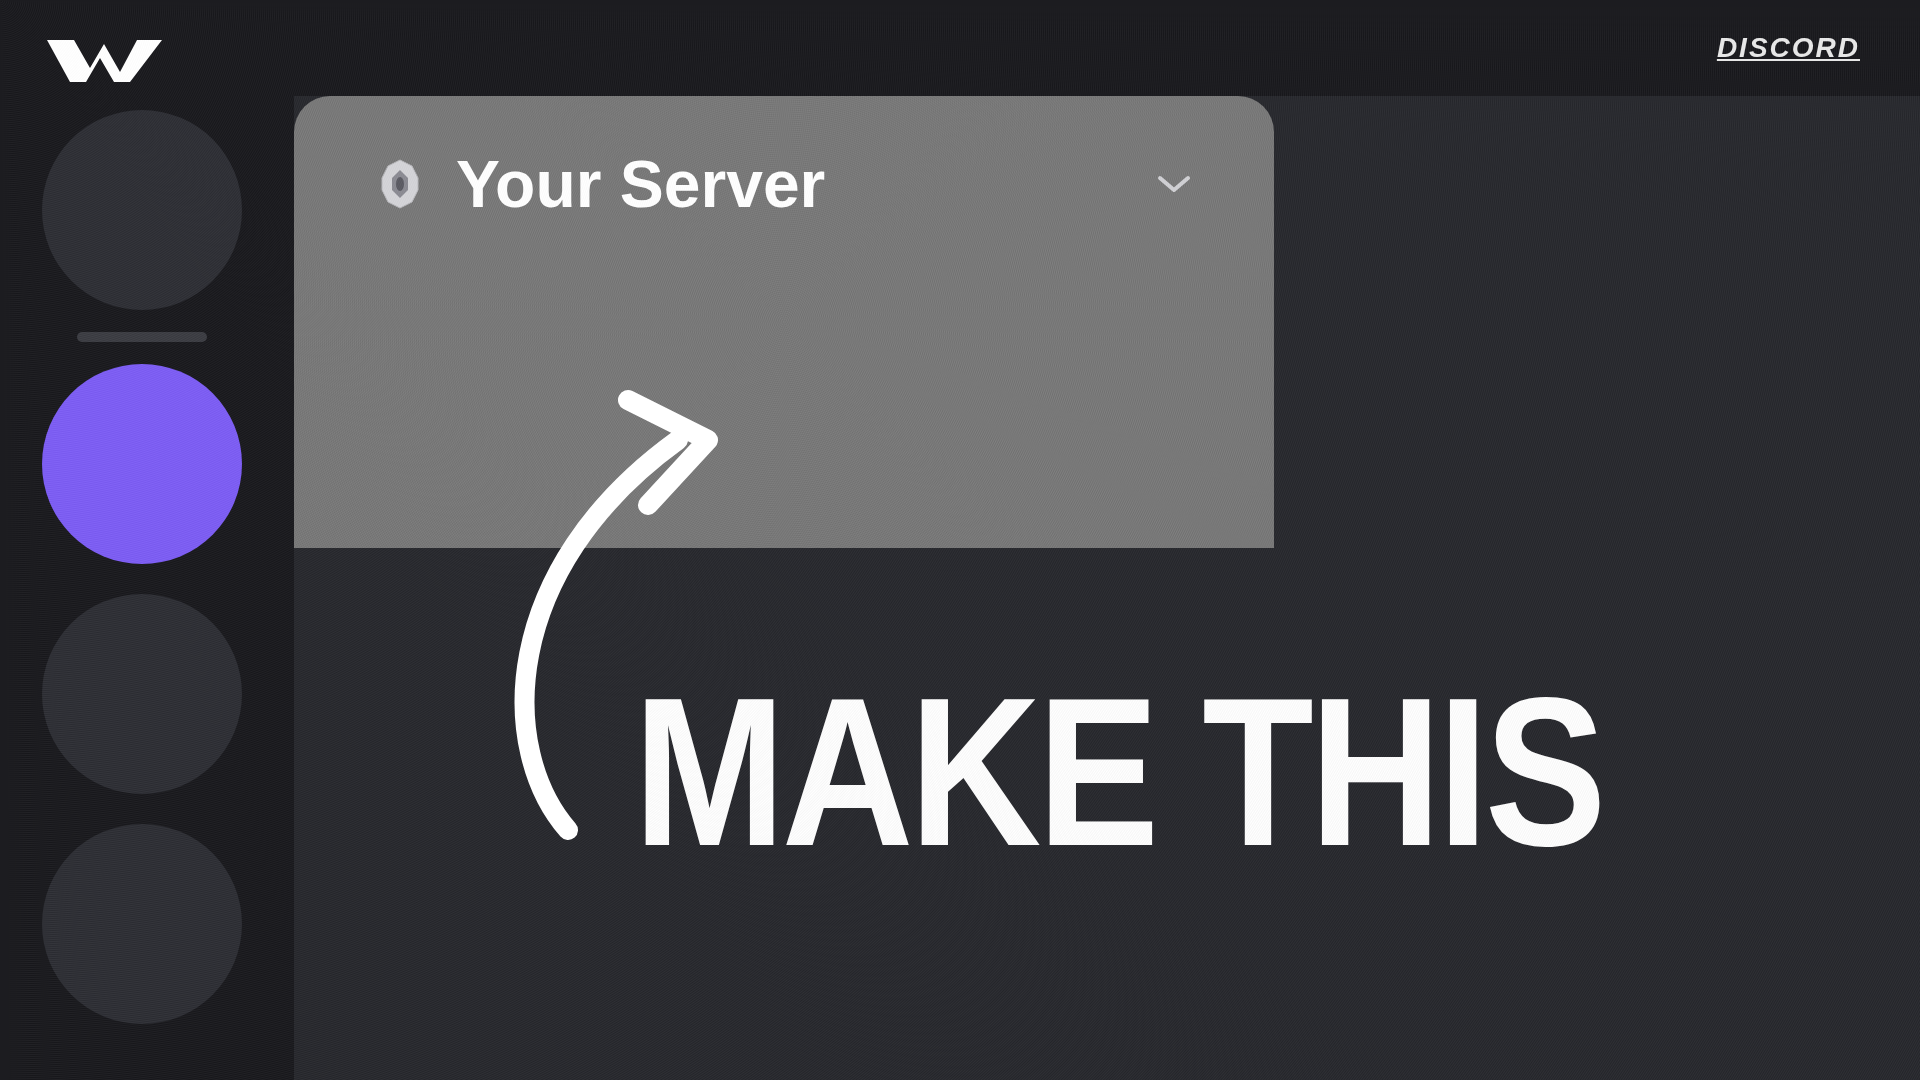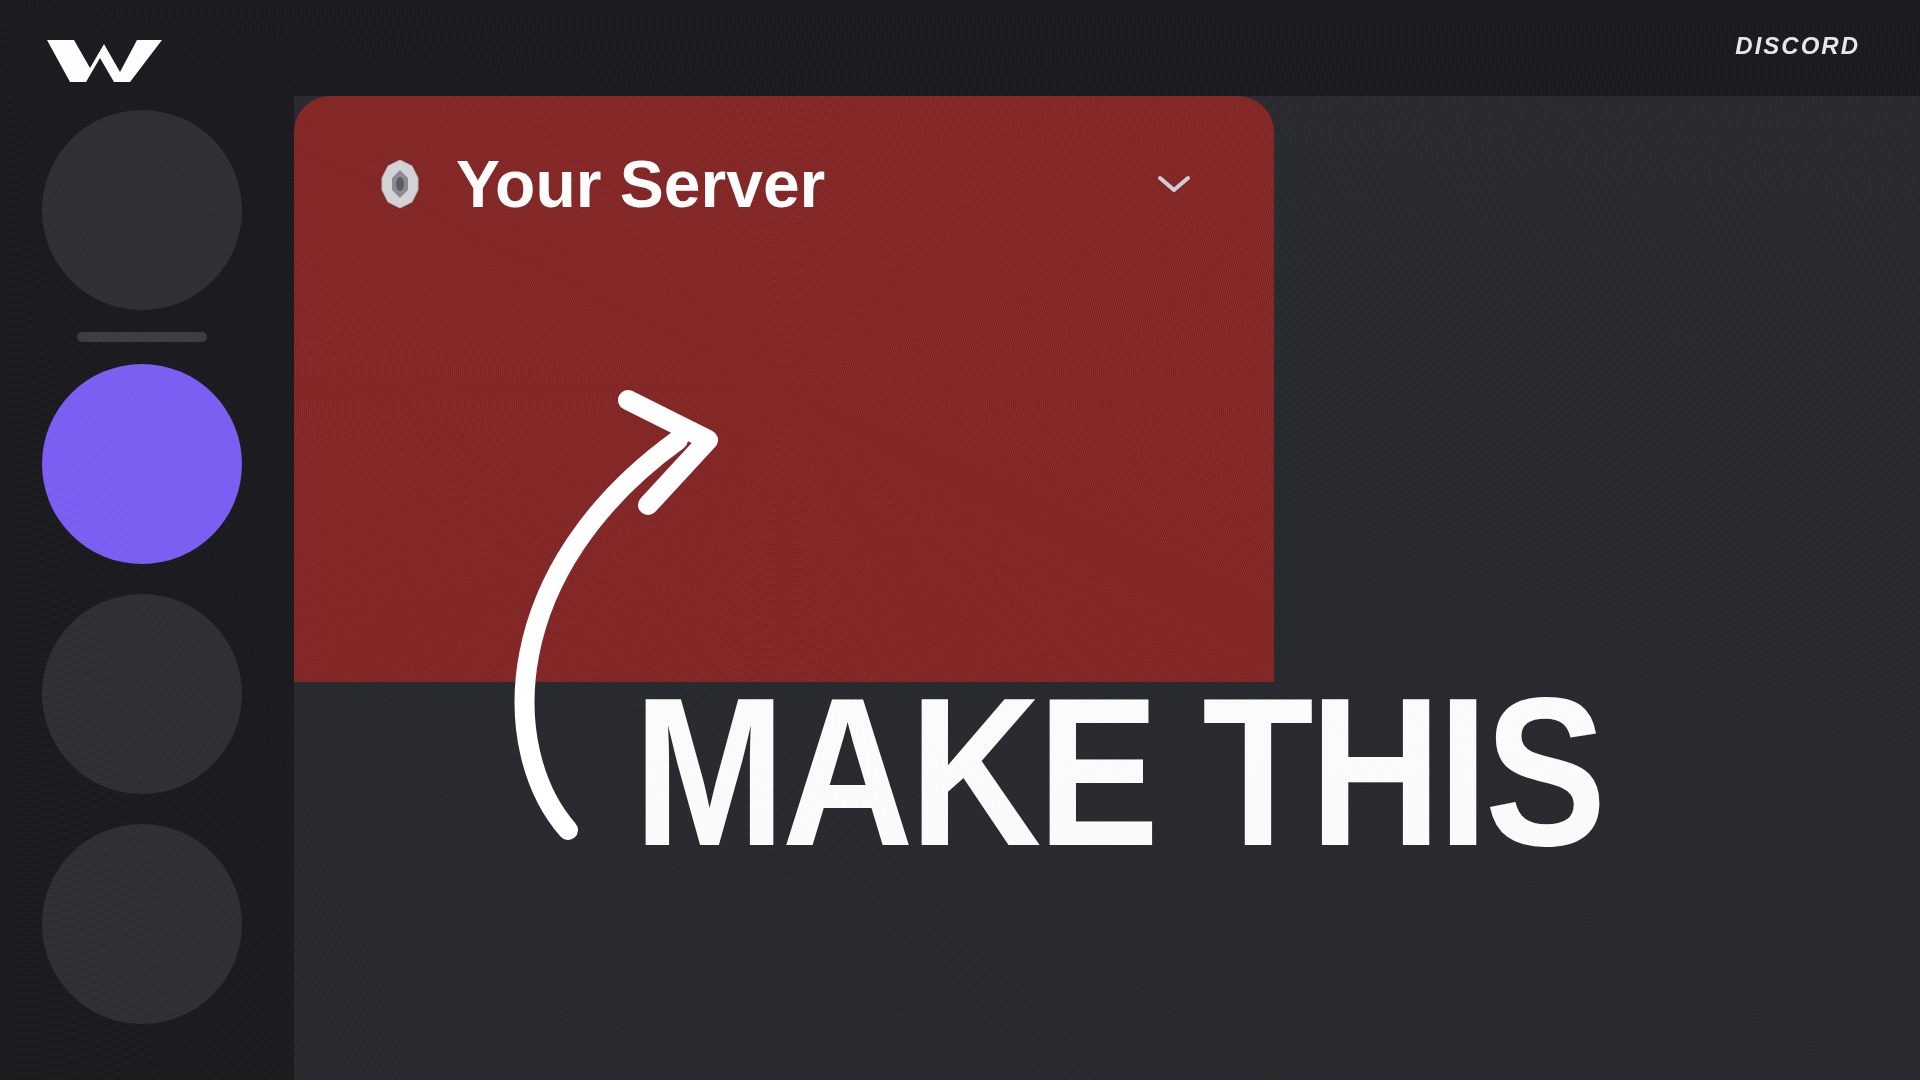--- a/index.html
+++ b/index.html
@@ -34,23 +34,24 @@
       width: 120px;
       height: 52px;
     }
     
     .top-label {
       position: absolute;
       top: 32px;
       right: 60px;
       color: #e8e8e8;
       font-weight: 800;
-      font-size: 24px;
+      font-size: 28px;
       letter-spacing: 2px;
       font-style: italic;
+      text-decoration: underline;
     }
     
     .sidebar {
       position: absolute;
       left: 42px;
       top: 110px;
       width: 200px;
       display: flex;
       flex-direction: column;
       align-items: center;
@@ -76,22 +77,22 @@
       background: #3a3b41;
       margin-top: -8px;
       margin-bottom: -8px;
     }
     
     .server-panel {
       position: absolute;
       left: 294px;
       top: 96px;
       width: 980px;
-      height: 586px;
-      background: #7f1d1d;
+      height: 452px;
+      background: #737373;
       border-radius: 36px 36px 0 0;
     }
     
     .server-panel .noise {
       position: absolute;
       inset: 0;
       border-radius: 36px 36px 0 0;
       opacity: 0.06;
       background-image: 
         repeating-radial-gradient(circle at 50% 50%, transparent 0, #ffffff 1px, transparent 2px);

